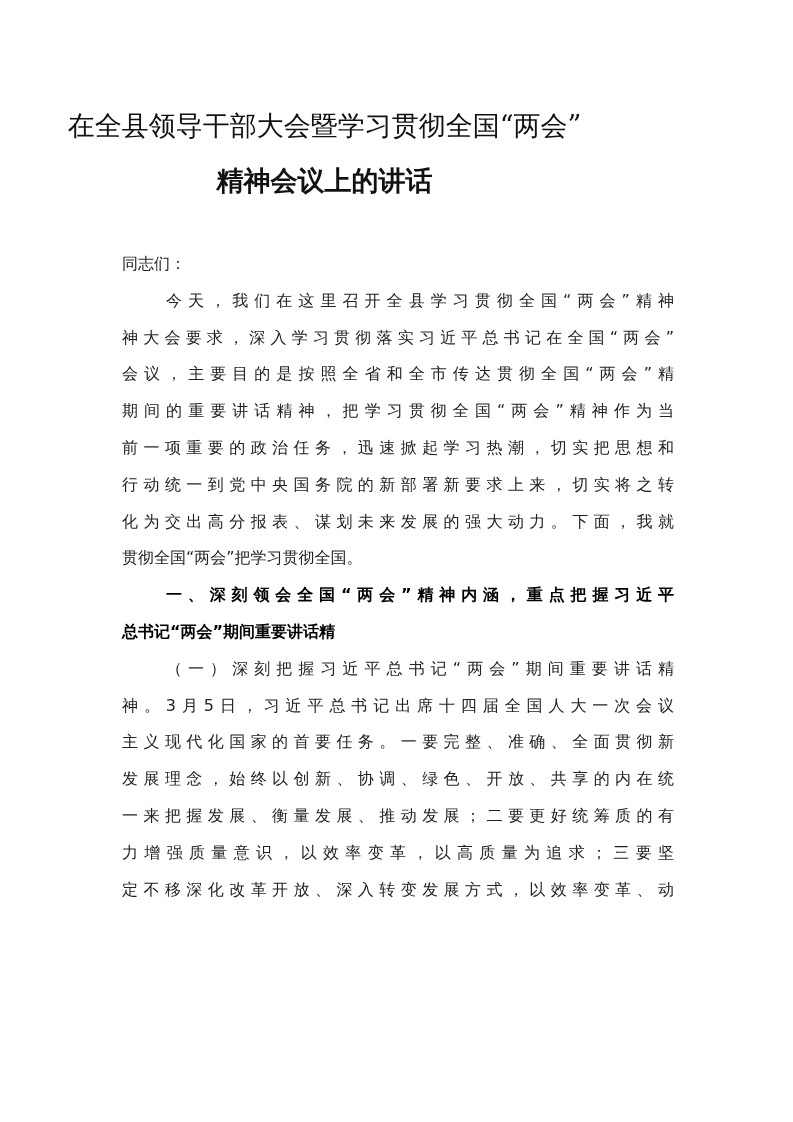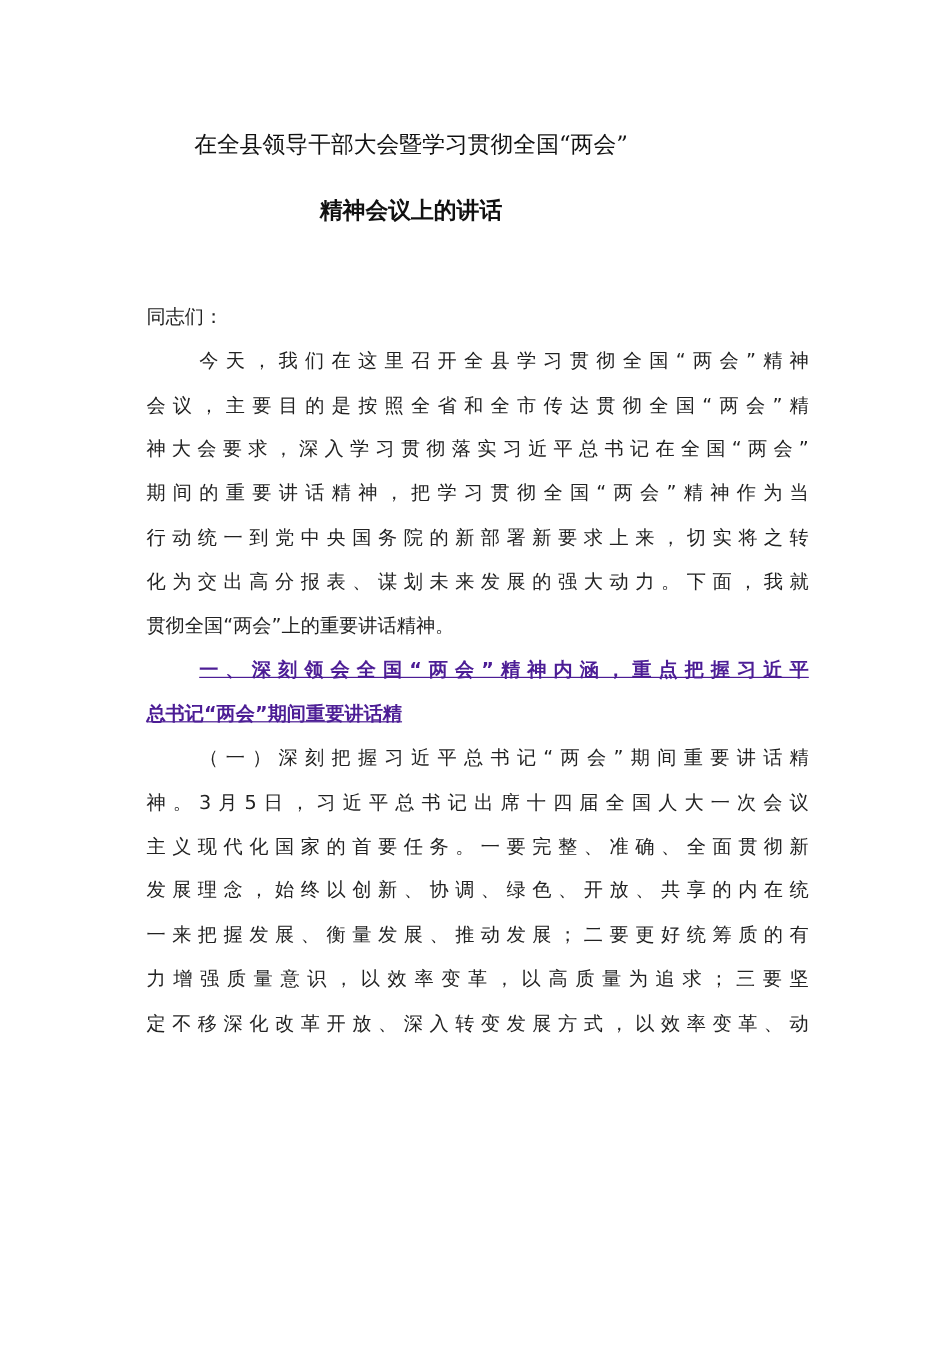--- a/index.html
+++ b/index.html
@@ -1,51 +1,52 @@
 <!DOCTYPE html>
 <html><head>
 <meta charset="utf-8">
 <style>
   html, body { margin: 0; padding: 0; background: #ffffff; }
   body { width: 793px; height: 1122px; position: relative; overflow: hidden; }
   .page { position: absolute; left: 0; top: 0; width: 793px; height: 1122px; background: #fff; }
   .title {
     position: absolute; left: 0; width: 649px; text-align: center;
     font-family: "DejaVu Serif", "Liberation Serif", serif;
-    font-size: 19px; color: #111; letter-spacing: 0px; margin-left: 18px;
+    font-size: 27px; color: #111; letter-spacing: 0px;
   }
   .t1 { top: 108px; }
   .t2 { top: 163px; font-weight: bold; }
   .body-text {
     position: absolute; left: 122px; width: 552px; top: 246px;
     font-family: "DejaVu Sans", "Liberation Sans", sans-serif;
     font-size: 16px; line-height: 36.8px; color: #222;
   }
   .line { display: block; white-space: nowrap; text-align: justify; text-align-last: justify; height: 36.8px; }
   .line.last { text-align-last: left; }
   .indent { padding-left: 44px; }
-  .bold { font-weight: bold; color: #4c1d95; text-decoration: underline; }
+  .bold { font-weight: bold; color: #000000; }
 </style>
 </head>
 <body>
 
 <div class="page">
   <div class="title t1">在全县领导干部大会暨学习贯彻全国“两会”</div>
   <div class="title t2">精神会议上的讲话</div>
 
   <div class="body-text">
     <span class="line last">同志们：</span>
 
     <span class="line indent">今天，我们在这里召开全县学习贯彻全国“两会”精神</span>
+    <span class="line">神大会要求，深入学习贯彻落实习近平总书记在全国“两会”</span>
     <span class="line">会议，主要目的是按照全省和全市传达贯彻全国“两会”精</span>
-    <span class="line">神大会要求，深入学习贯彻落实习近平总书记在全国“两会”</span>
     <span class="line">期间的重要讲话精神，把学习贯彻全国“两会”精神作为当</span>
+    <span class="line">前一项重要的政治任务，迅速掀起学习热潮，切实把思想和</span>
     <span class="line">行动统一到党中央国务院的新部署新要求上来，切实将之转</span>
     <span class="line">化为交出高分报表、谋划未来发展的强大动力。下面，我就</span>
-    <span class="line last">贯彻全国“两会”上的重要讲话精神。</span>
+    <span class="line last">贯彻全国“两会”把学习贯彻全国。</span>
 
     <span class="line indent bold">一、深刻领会全国“两会”精神内涵，重点把握习近平</span>
     <span class="line last bold">总书记“两会”期间重要讲话精</span>
 
     <span class="line indent">（一）深刻把握习近平总书记“两会”期间重要讲话精</span>
     <span class="line">神。3月5日，习近平总书记出席十四届全国人大一次会议</span>
     <span class="line">主义现代化国家的首要任务。一要完整、准确、全面贯彻新</span>
     <span class="line">发展理念，始终以创新、协调、绿色、开放、共享的内在统</span>
     <span class="line">一来把握发展、衡量发展、推动发展；二要更好统筹质的有</span>
     <span class="line">力增强质量意识，以效率变革，以高质量为追求；三要坚</span>

